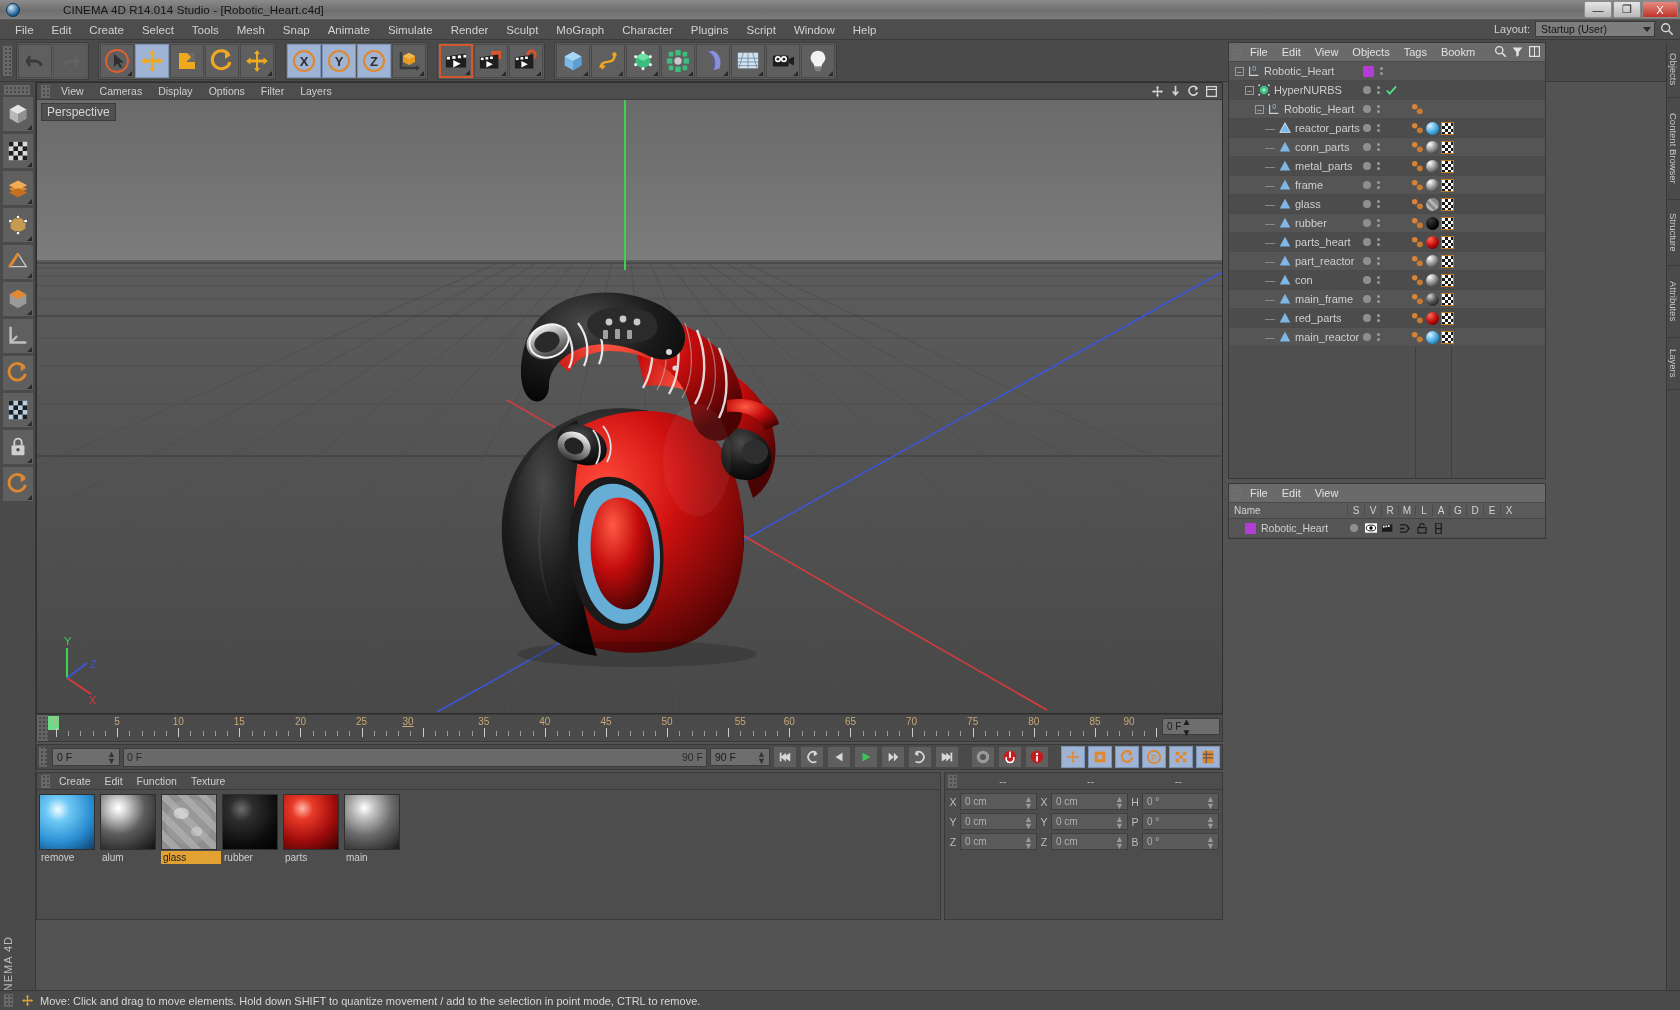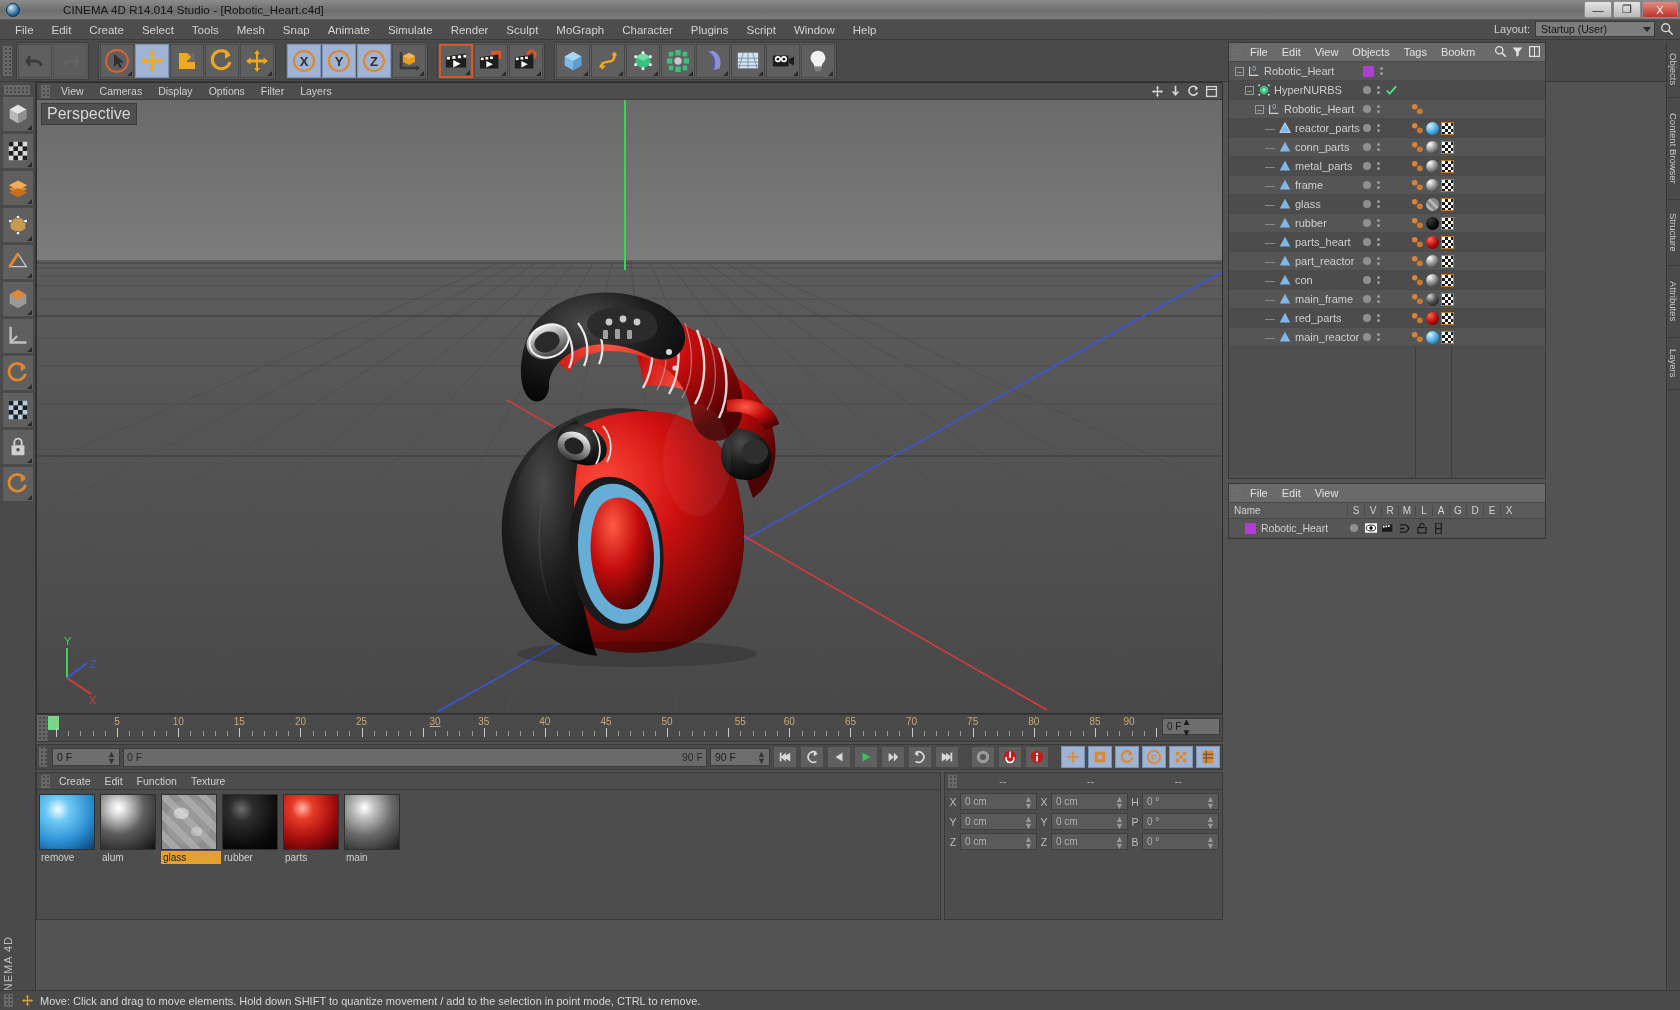--- a/index.html
+++ b/index.html
@@ -59,21 +59,21 @@
     font-size:11px; writing-mode:vertical-rl; transform:rotate(180deg);
     letter-spacing:1px; }
 
   
   .viewport { position:absolute; left:36px; top:82px; width:1187px; height:632px;
     background:#575757; border:1px solid #2e2e2e; overflow:hidden; }
   .vp-menubar { height:17px; background:#4d4d4d; display:flex; align-items:center;
     padding-left:4px; gap:2px; position:relative; border-bottom:1px solid #3b3b3b; }
   .vp-menubar .mi { font-size:10.5px; color:#cfcfcf; padding:1px 7px; }
   .vp-icons { position:absolute; right:4px; top:2px; display:flex; gap:5px; }
-  .vp-label { position:absolute; left:4px; top:20px; font-size:16px; color:#d6d6d6;
+  .vp-label { position:absolute; left:4px; top:20px; font-size:12px; color:#d6d6d6;
     background:#4f4f4f; border:1px solid #3c3c3c; padding:1px 5px; z-index:5;text-align:center;}
   .vp-scene { position:absolute; left:0; top:17px; right:0; bottom:0;
     background:linear-gradient(#6d6d6d 0%, #7a7a7a 28%, #5a5a5a 28.3%, #4d4d4d 100%); }
 
   
   .tl-ruler { position:absolute; left:36px; top:714px; width:1187px; height:28px;
     background:#4a4a4a; border:1px solid #393939; display:flex; align-items:flex-start; }
   .tl-rowgrip { width:11px; height:26px; background-image:
       repeating-linear-gradient(0deg,#6a6a6a 0 2px,transparent 2px 4px),
       repeating-linear-gradient(90deg,#6a6a6a 0 2px,transparent 2px 4px); opacity:.8; }
@@ -824,21 +824,21 @@
       <div class="tl-tick" style="left: 1071.33px;"></div>
       <div class="tl-tick" style="left: 1083.56px;"></div>
       <div class="tl-tick" style="left: 1095.78px;"></div>
       <div class="tl-tick maj" style="left: 1108px;"></div>
       <div class="tl-num" style="left: 8px;">0</div>
       <div class="tl-num" style="left: 69.1111px;">5</div>
       <div class="tl-num" style="left: 130.222px;">10</div>
       <div class="tl-num" style="left: 191.333px;">15</div>
       <div class="tl-num" style="left: 252.444px;">20</div>
       <div class="tl-num" style="left: 313.556px;">25</div>
-      <div class="tl-num" style="left: 387px; text-decoration: underline;">30</div>
+      <div class="tl-num" style="left: 360px; text-decoration: underline;">30</div>
       <div class="tl-num" style="left: 435.778px;">35</div>
       <div class="tl-num" style="left: 496.889px;">40</div>
       <div class="tl-num" style="left: 558px;">45</div>
       <div class="tl-num" style="left: 619.111px;">50</div>
       <div class="tl-num" style="left: 680.222px; margin-left: 12px;">55</div>
       <div class="tl-num" style="left: 741.333px;">60</div>
       <div class="tl-num" style="left: 802.444px;">65</div>
       <div class="tl-num" style="left: 863.556px;">70</div>
       <div class="tl-num" style="left: 924.667px;">75</div>
       <div class="tl-num" style="left: 985.778px;">80</div>

